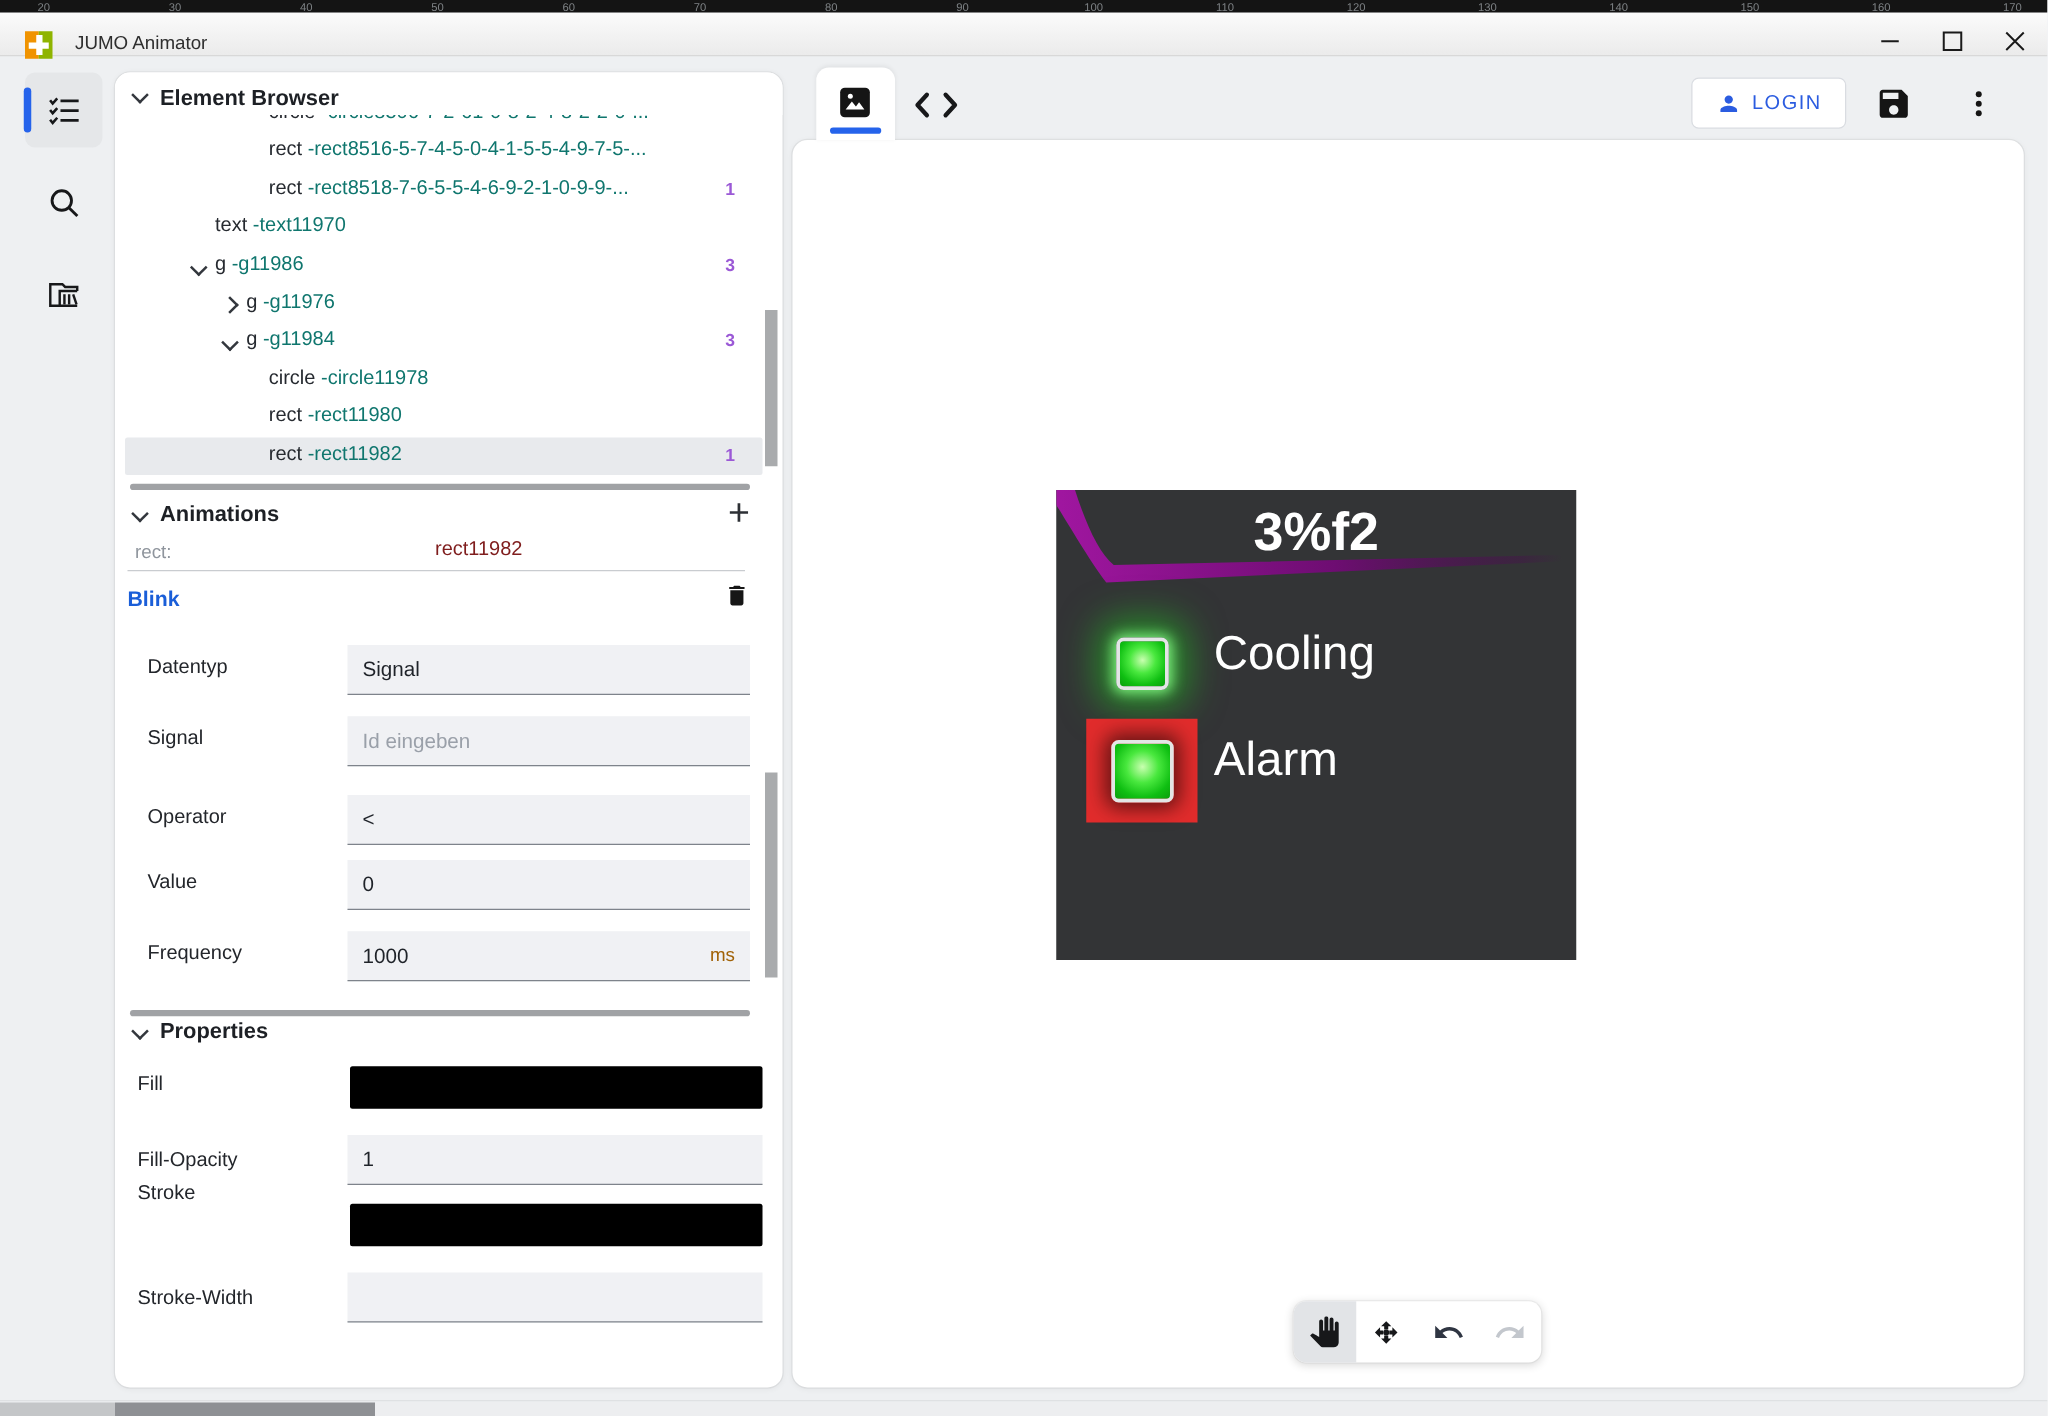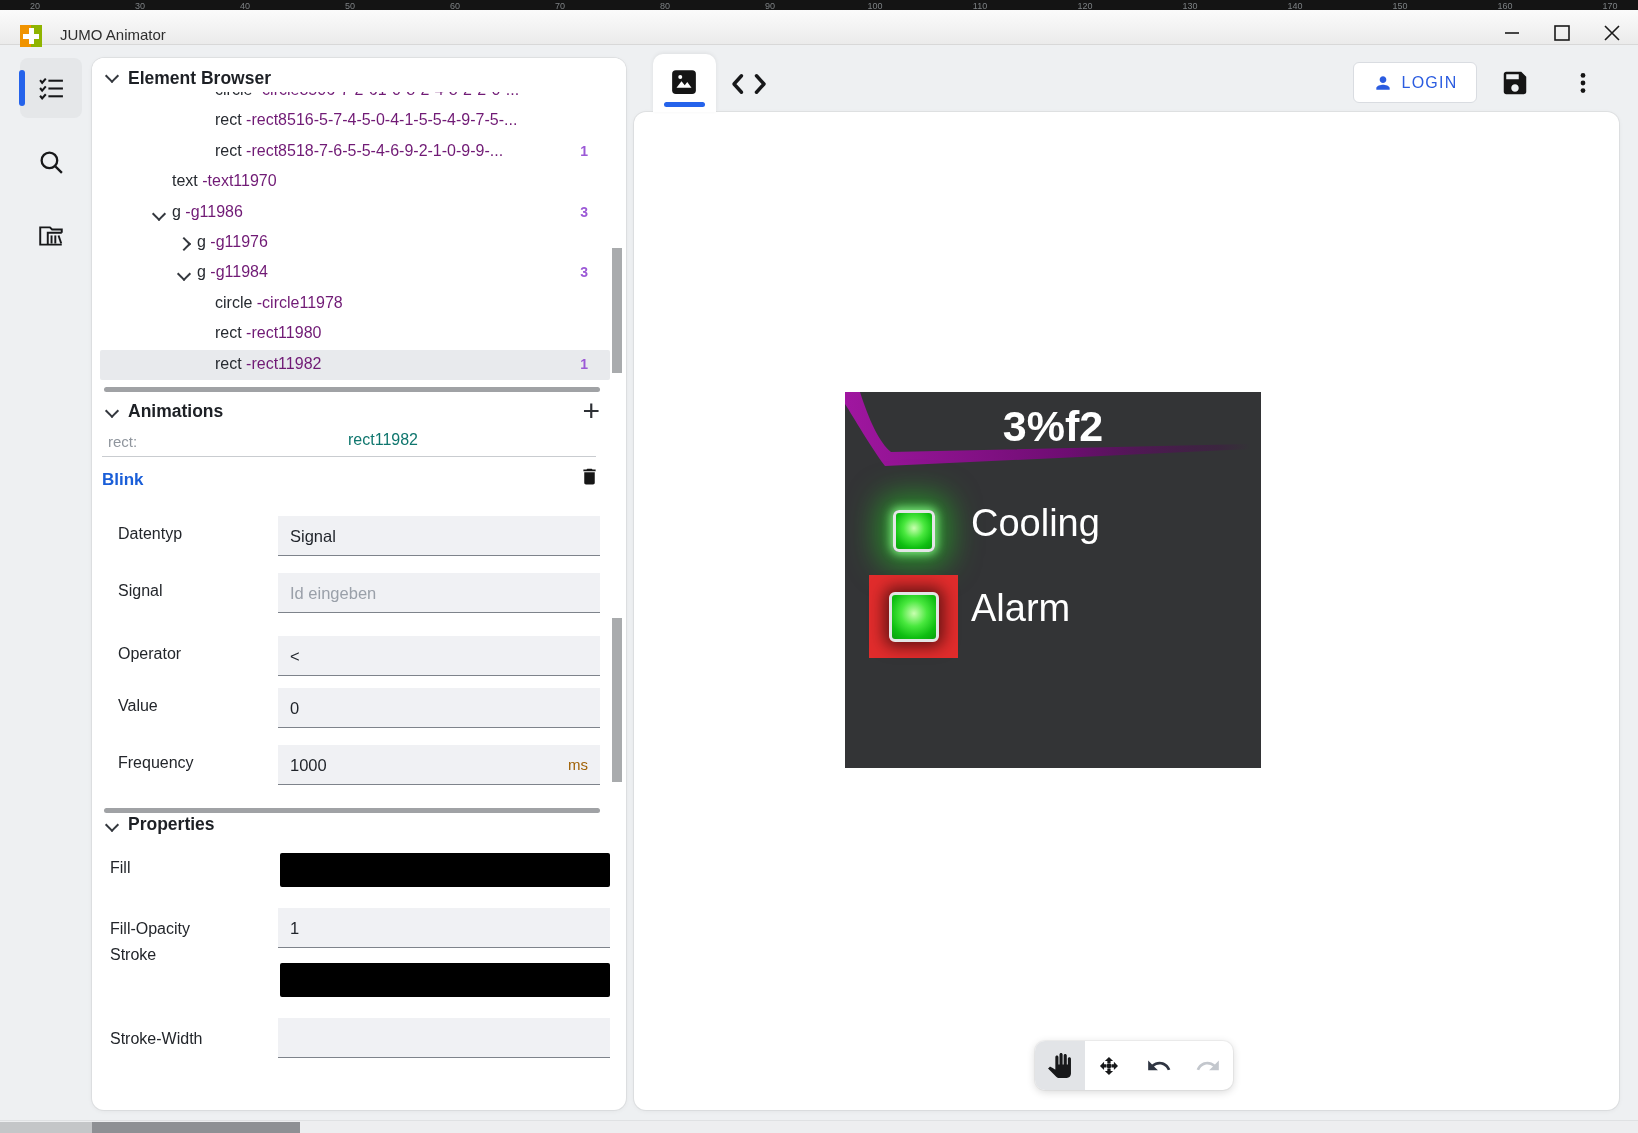--- a/index.html
+++ b/index.html
@@ -39,21 +39,21 @@
   .chev.down{transform:rotate(45deg);}
   .chev.right{transform:rotate(-45deg);}
 
   .sect-head{position:absolute;left:36px;font-size:17.5px;font-weight:700;color:#1d2025;}
 
   
   #eb-header{position:absolute;left:0;top:0;width:100%;height:34px;background:#fff;z-index:2;border-radius:12px 12px 0 0;}
   .tree-row{position:absolute;left:8px;right:16px;height:30px;font-size:16px;}
   .tree-row.sel{background:#e8eaed;border-radius:2px;}
   .t-type{color:#262a30;}
-  .t-id{color:#701a75;}
+  .t-id{color:#0f766e;}
   .t-badge{position:absolute;right:22px;top:6px;font-size:14px;font-weight:700;color:#9b59d6;}
   .t-text{position:absolute;top:5px;white-space:nowrap;}
   .vthumb{position:absolute;left:520px;width:10px;background:#a9abad;}
   .hdivider{position:absolute;left:12px;width:496px;height:5px;background:#a0a2a5;border-radius:2.5px;}
 
   
   .plus{position:absolute;right:26px;font-size:30px;font-weight:300;color:#2d3035;line-height:1;}
   .f-row{position:absolute;left:0;width:100%;height:40px;}
   .f-label{position:absolute;left:26px;top:9px;font-size:16px;color:#23262b;}
   .f-input{position:absolute;left:186px;width:322px;height:40px;background:#f0f1f4;
@@ -224,21 +224,21 @@
     </div>
     <div class="vthumb" style="top:190px;height:125px;"></div>
     <div class="vthumb" style="top:560px;height:164px;"></div>
     <div class="hdivider" style="top:329px;"></div>
 
     <span class="chev down" style="left:15px;top:348px;"></span>
     <div class="sect-head" style="top:343px;">Animations</div>
     <div class="plus" style="top:338px;">+</div>
 
     <div class="abs" style="left:16px;top:375px;font-size:15px;color:#8f959d;position:absolute;">rect:</div>
-    <div class="abs" style="left:256px;top:373px;font-size:16px;color:#0f766e;position:absolute;">rect11982</div>
+    <div class="abs" style="left:256px;top:373px;font-size:16px;color:#7f1d1d;position:absolute;">rect11982</div>
     <div class="abs" style="left:10px;right:30px;top:398px;border-bottom:1px solid #c9ccd0;position:absolute;"></div>
 
     <div class="abs" style="left:10px;top:412px;font-size:17px;font-weight:600;color:#1a5ed8;position:absolute;">Blink</div>
     <div class="abs" style="right:26px;top:408px;position:absolute;">
       <svg width="21" height="21" viewBox="0 0 24 24">
           <path fill="#161616" d="M6 19c0 1.1.9 2 2 2h8c1.1 0 2-.9 2-2V7H6v12zM19 4h-3.5l-1-1h-5l-1 1H5v2h14V4z"></path>
         </svg>
     </div>
 
     <div id="anim-fields">

